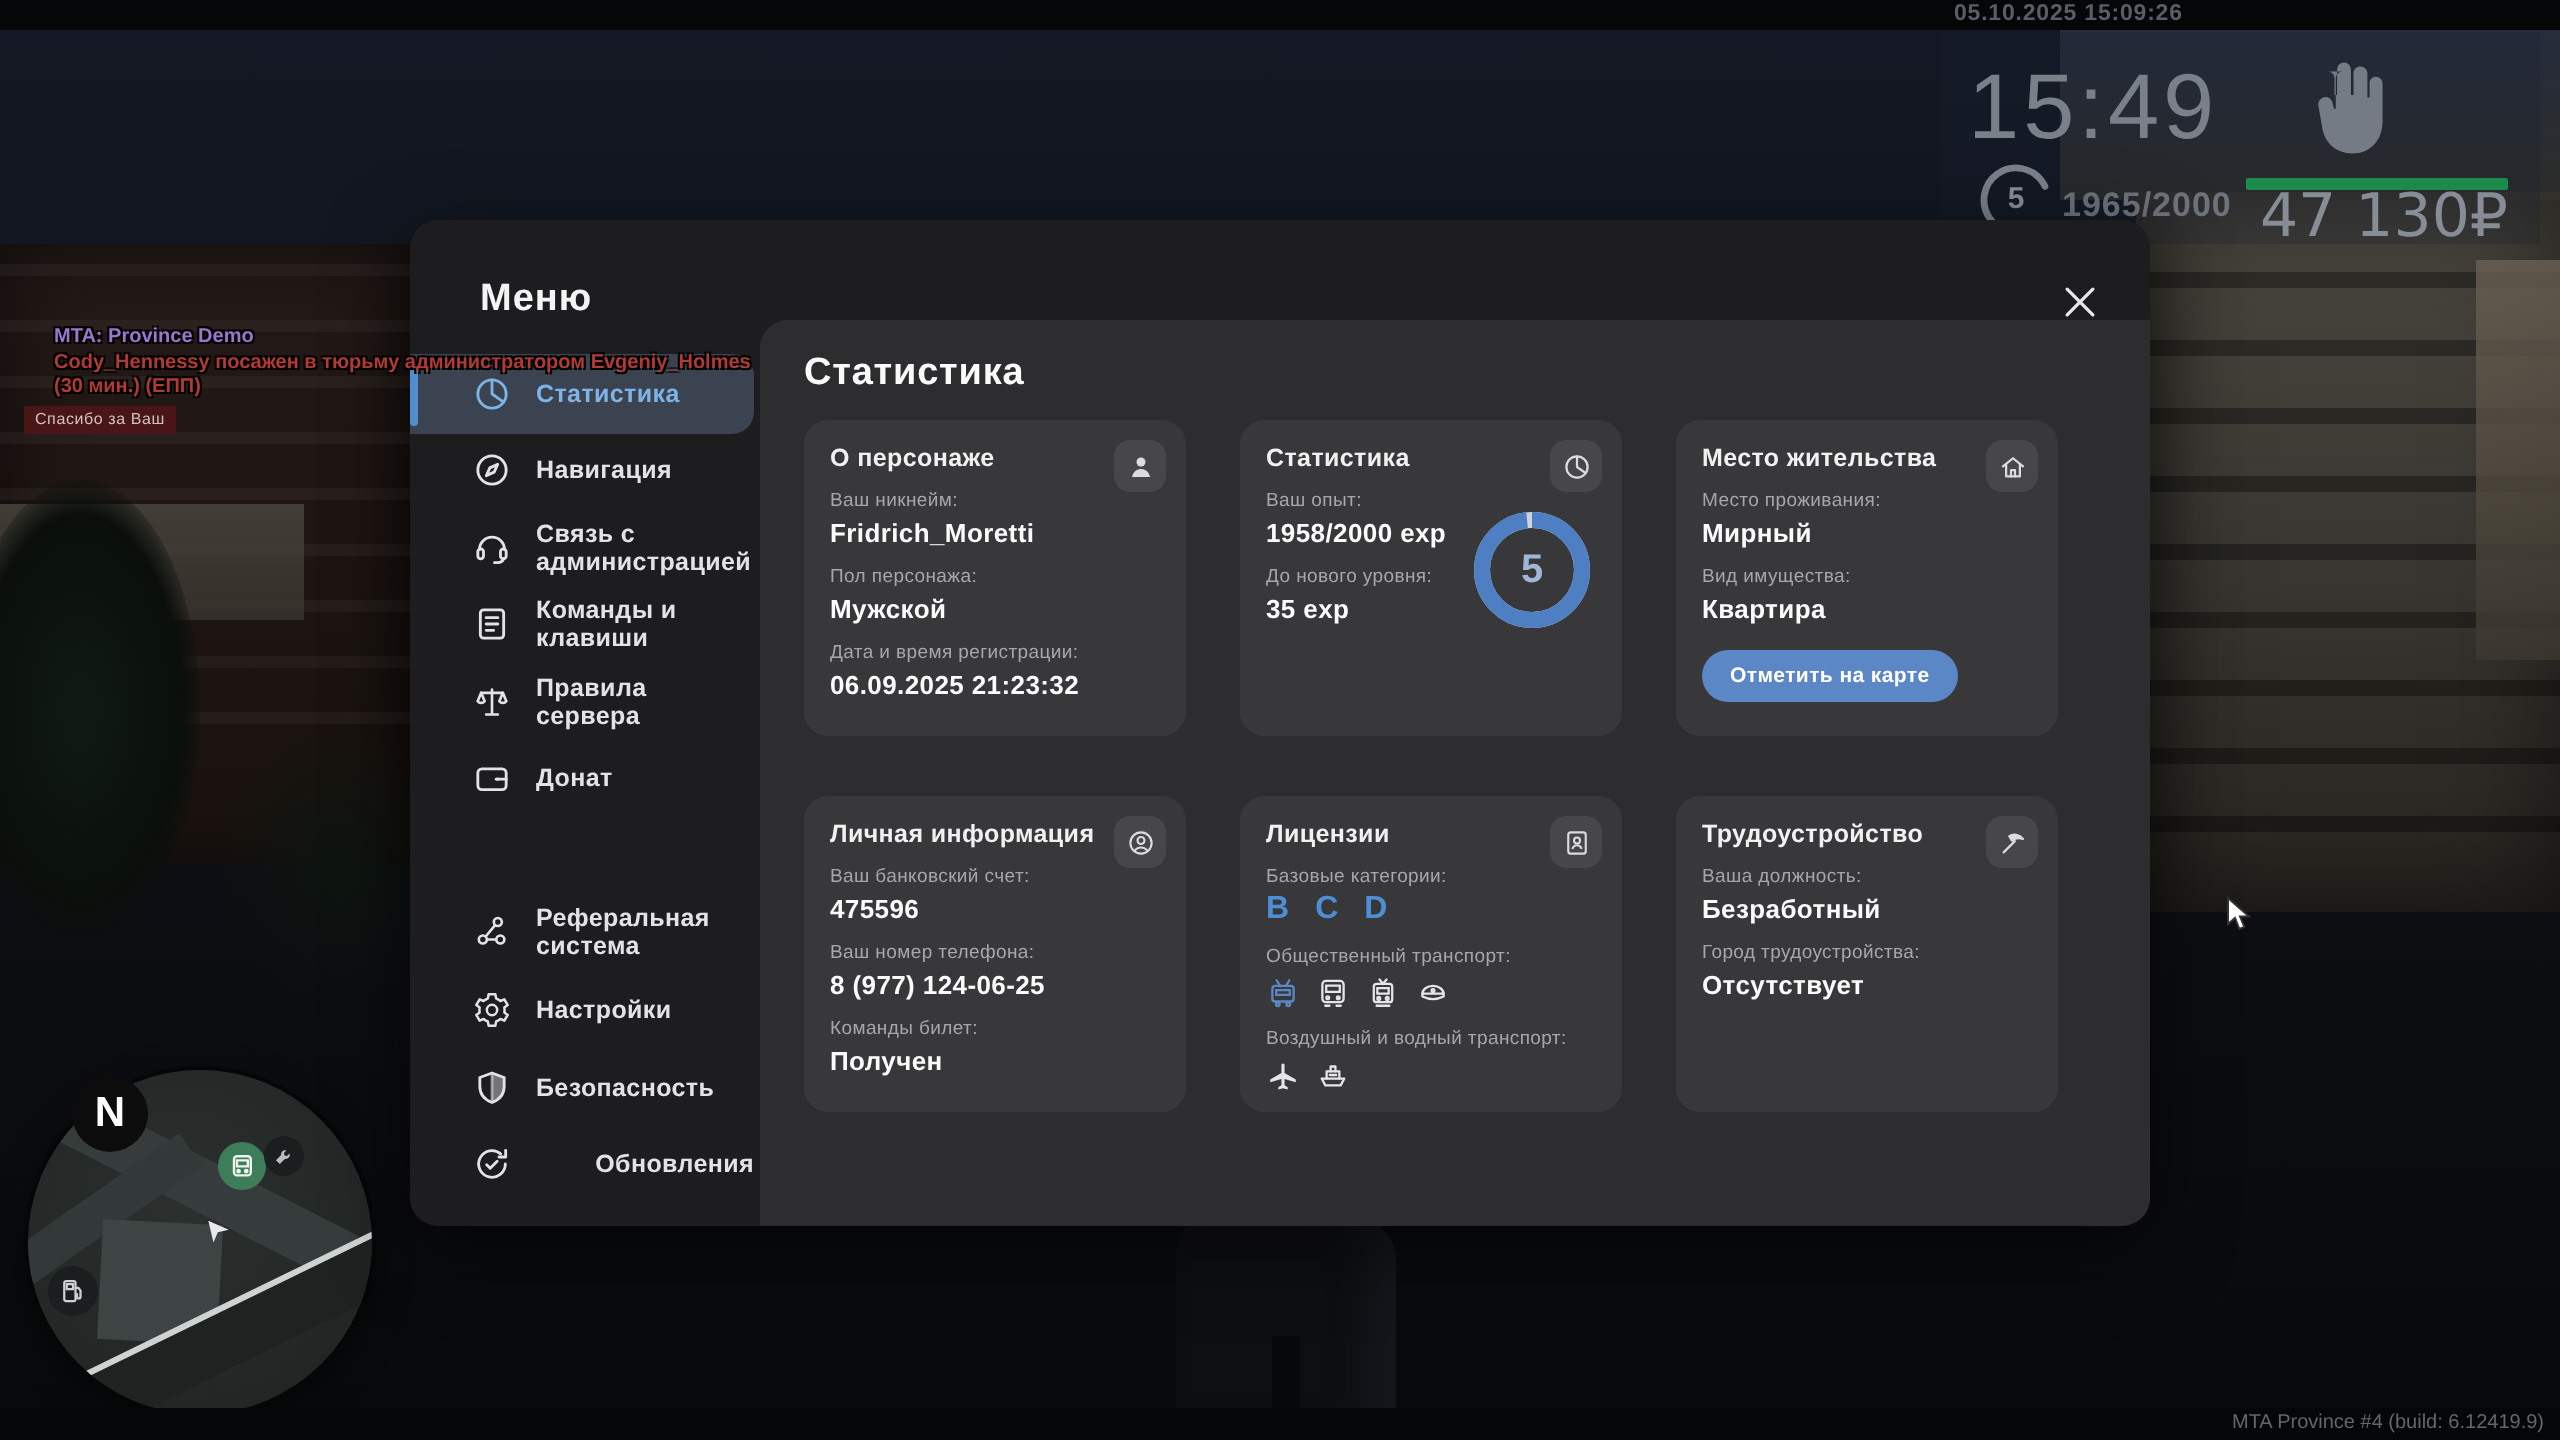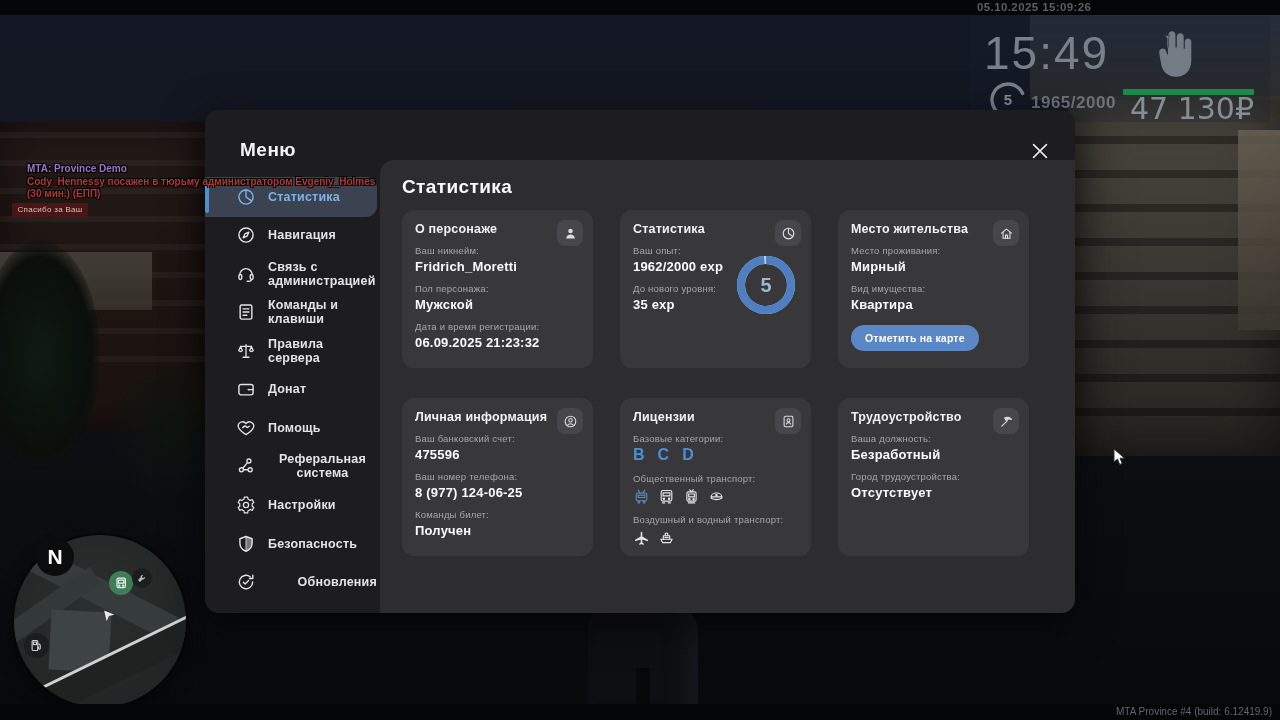--- a/index.html
+++ b/index.html
@@ -230,30 +230,21 @@
     <div class="side-item" style="top:260px;height:38px;">
       <span class="ico">
         <svg viewBox="0 0 24 24" fill="none" stroke="currentColor" stroke-width="1.7" stroke-linecap="round">
             <rect x="3.5" y="6.5" width="17" height="12.5" rx="2.5"></rect>
             <path d="M14.5 12.7h6"></path>
             <circle cx="15.3" cy="12.7" r="1" fill="currentColor" stroke="none"></circle>
           </svg>
       </span>
       <span class="lbl">Донат</span>
     </div>
-    <div class="side-item" style="top:299px;height:38px;">
-      <span class="ico">
-        <svg viewBox="0 0 24 24" fill="none" stroke="currentColor" stroke-width="1.6" stroke-linecap="round" stroke-linejoin="round">
-            <path d="M12 20s-7.3-4.6-9.1-8.9A5.1 5.1 0 0 1 12 6.8 5.1 5.1 0 0 1 21.1 11C19.3 15.4 12 20 12 20z"></path>
-            <path d="M8 11.5l2.8-2 3 2 2.2-1.6"></path>
-          </svg>
-      </span>
-      <span class="lbl">Помощь</span>
-    </div>
-    <div class="side-item" style="top:330px;height:52px;text-align:center;">
+    <div class="side-item" style="top:330px;height:52px;">
       <span class="ico">
         <svg viewBox="0 0 24 24" fill="none" stroke="currentColor" stroke-width="1.6">
             <circle cx="6.5" cy="16.5" r="2.4"></circle>
             <circle cx="15.5" cy="6" r="2.4"></circle>
             <circle cx="17" cy="16.5" r="2.4"></circle>
             <path d="M8.2 14.7l5.8-7M8.9 16.5h5.7"></path>
           </svg>
       </span>
       <span class="lbl">Реферальная система</span>
     </div>
@@ -309,21 +300,21 @@
       <div class="card" style="left:240px;top:50px;">
         <div class="card-title">Статистика</div>
         <div class="chip">
           <svg viewBox="0 0 24 24" fill="none" stroke="currentColor" stroke-width="1.8" stroke-linecap="round">
               <circle cx="12" cy="12" r="8.5"></circle>
               <path d="M12 12V3.6M12 12l6.6 4.6"></path>
             </svg>
         </div>
         <div style="width:105px;">
           <div class="fl">Ваш опыт:</div>
-          <div class="fv">1962/2000 exp</div>
+          <div class="fv">1958/2000 exp</div>
           <div class="fl">До нового уровня:</div>
           <div class="fv">35 exp</div>
         </div>
         <svg class="exp-ring" viewBox="0 0 62 62">
           <circle cx="31" cy="31" r="25" fill="none" stroke="#cfd3d9" stroke-width="8"></circle>
           <circle id="exp-ring-arc" cx="31" cy="31" r="25" fill="none" stroke="var(--ring)" stroke-width="8" stroke-linecap="butt" transform="rotate(-90 31 31)" stroke-dasharray="154.3307391075986 157.07963267948966"></circle>
         </svg>
         <div class="exp-num">5</div>
       </div>
 

